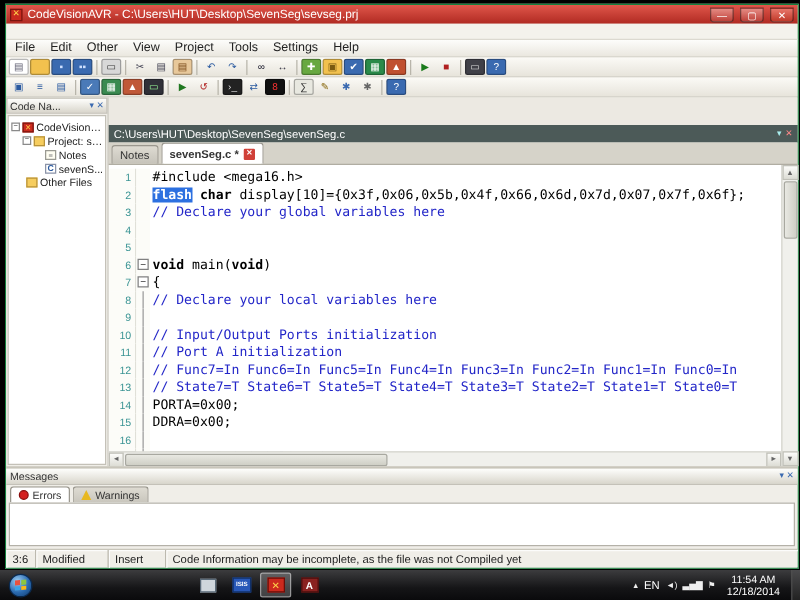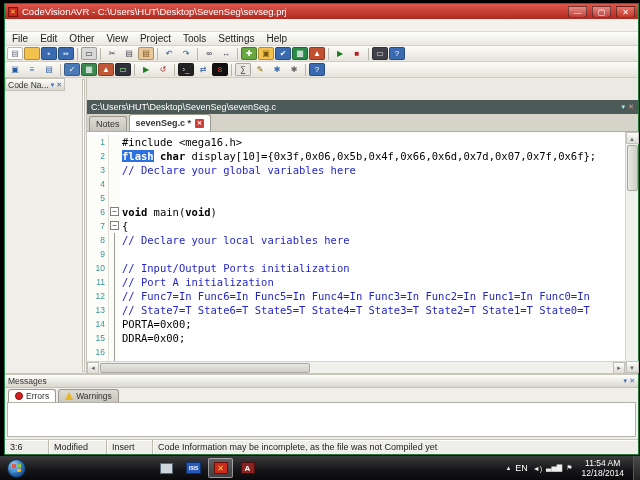--- a/index.html
+++ b/index.html
@@ -31,21 +31,21 @@
              background:linear-gradient(#fbfaf6,#e7e4db); border-bottom:1px solid #d0cdc4; flex:0 0 auto; }
   .tbicon { width:16px; height:13px; font-size:8px; display:flex; align-items:center;
             justify-content:center; border-radius:2px; overflow:hidden; white-space:nowrap; }
   .tbicon.boxed { border:1px solid rgba(0,0,0,.28); }
   .tbsep { width:1px; height:12px; background:#b8b5aa; margin:0 2px; }
 
   
   .main { flex:1 1 auto; display:flex; min-height:0; }
 
   .sidepanel { width:82px; flex:0 0 auto; background:#f0eee8; border-right:1px solid #c4c1b8;
-               display:flex; flex-direction:row;gap:16px; }
+               display:flex; flex-direction:column; }
   .panel-header { height:13px; background:linear-gradient(#fefefc,#d9d6cc); border:1px solid #c4c1b8;
                font-size:8.5px; color:#333; display:flex; align-items:center; padding:0 2px; gap:2px; }
   .panel-header .ph-title { flex:1; white-space:nowrap; overflow:hidden; }
   .ph-ico { font-size:7px; color:#3a6ab0; line-height:10px; }
   .tree { flex:1; background:#fff; border:1px solid #c4c1b8; margin:1px; overflow:hidden;
           font-size:8.5px; color:#222; padding-top:3px; }
   .tree-item { display:flex; align-items:center; height:11px; white-space:nowrap; overflow:hidden; }
   .expander { width:7px; height:7px; flex:0 0 auto; border:1px solid #8a8a8a; background:#fff;
               font-size:6px; line-height:5px; text-align:center; color:#333; margin-right:2px; }
   .ticon { width:9px; height:8px; flex:0 0 auto; margin-right:2px; font-size:6px; line-height:8px;
@@ -119,21 +119,21 @@
   .errico { width:8px; height:8px; border-radius:50%; background:#d42020; border:1px solid #8a0c0c; }
   .warnico { width:0; height:0; border-left:4px solid transparent; border-right:4px solid transparent;
              border-bottom:8px solid #e8b820; }
   .msg-body { flex:1; background:#fff; border:1px solid #b4b1a8; margin:0 2px 2px; }
 
   
   .statusbar { height:15px; flex:0 0 auto; background:#f0eee8; border-top:1px solid #c8c5ba;
                display:flex; align-items:stretch; font-size:9px; color:#222; }
   .seg { display:flex; align-items:center; padding:0 5px; border-right:1px solid #bcb9ae;
          box-shadow:inset 1px 1px 0 rgba(255,255,255,.8); }
-  .seg.pos { width:44px; } .seg.mod { width:58px; } .seg.mode { width:46px; }
+  .seg.pos { width:24px; } .seg.mod { width:58px; } .seg.mode { width:46px; }
   .seg.msg { flex:1; border-right:none; white-space:nowrap; overflow:hidden; }
 
   
   .taskbar { position:absolute; left:0; right:0; bottom:0; height:24px;
              background:linear-gradient(#3c3c3e,#151517 60%,#0a0a0c); display:flex; align-items:center; }
   .start-orb { width:19px; height:19px; flex:0 0 auto; margin-left:7px; border-radius:50%;
                background:radial-gradient(circle at 35% 30%, #9ed0f4, #2a6ab0 55%, #123a6a);
                border:1px solid #0a2a50; display:flex; align-items:center; justify-content:center; }
   .orb-flag { width:9px; height:8px; display:grid; grid-template-columns:1fr 1fr; grid-template-rows:1fr 1fr;
               gap:1px; transform:skewY(-4deg); }

